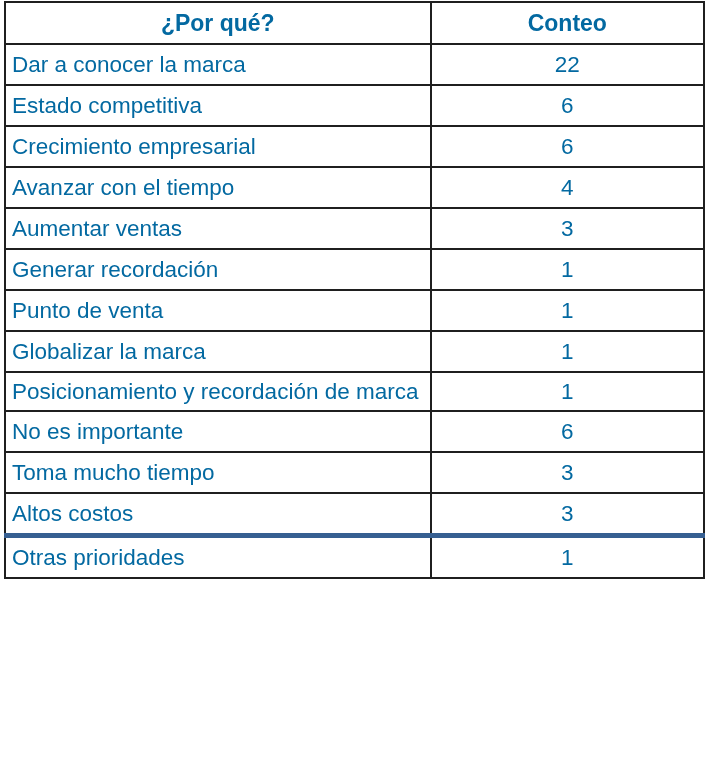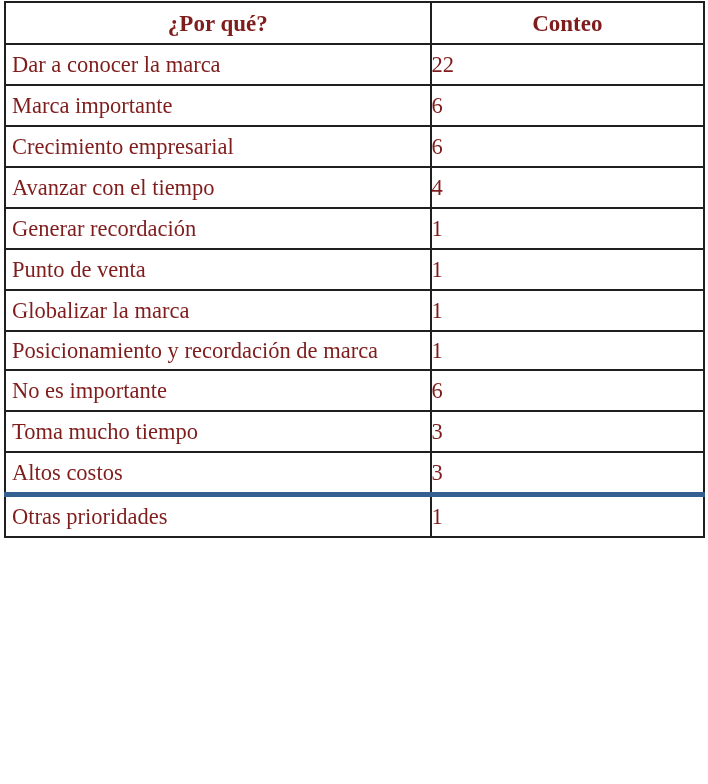--- a/index.html
+++ b/index.html
@@ -1,70 +1,74 @@
 <!DOCTYPE html>
 <html><head>
   <meta charset="utf-8">
   <style>
     html, body { margin: 0; padding: 0; background: #ffffff; }
     body { width: 708px; height: 784px; overflow: hidden; }
     .tbl {
       position: absolute; left: 4px; top: 1px;
       width: 701px;
       border-collapse: collapse;
-      font-family: Liberation Serif, serif;
-      color: #7f1d1d;
+      font-family: Liberation Sans, sans-serif;
+      color: #0369a1;
     }
     .tbl td, .tbl th {
       border: 2px solid #1f1f1f;
       padding: 0 0 0 6px;
       font-size: 22.5px;
       line-height: 39px;
       vertical-align: bottom;
       font-weight: normal;
     }
     .tbl th {
       font-weight: bold;
       text-align: center;
       padding: 0;
       height: 40px;
       vertical-align: middle;
       font-size: 23px;
     }
-    .tbl td.val { text-align: left; padding: 0; width: 274px; }
+    .tbl td.val { text-align: center; padding: 0; width: 274px; }
     .tbl td.reason { width: 421px; margin-left: 19px; }
     .tbl tr.double td { line-height: 37px; }
     .tbl tr.sep-top td { border-top: 5px solid #365f91; }
   </style>
 </head>
 <body>
 
 <table class="tbl">
   <thead>
     <tr>
       <th>¿Por qué?</th>
       <th>Conteo</th>
     </tr>
   </thead>
   <tbody>
     <tr>
       <td class="reason">Dar a conocer la marca</td>
       <td class="val">22</td>
     </tr>
     <tr>
-      <td class="reason">Marca importante</td>
+      <td class="reason">Estado competitiva</td>
       <td class="val">6</td>
     </tr>
     <tr>
       <td class="reason">Crecimiento empresarial</td>
       <td class="val">6</td>
     </tr>
     <tr>
       <td class="reason">Avanzar con el tiempo</td>
       <td class="val">4</td>
+    </tr>
+    <tr>
+      <td class="reason">Aumentar ventas</td>
+      <td class="val">3</td>
     </tr>
     <tr>
       <td class="reason">Generar recordación</td>
       <td class="val">1</td>
     </tr>
     <tr>
       <td class="reason">Punto de venta</td>
       <td class="val">1</td>
     </tr>
     <tr>

